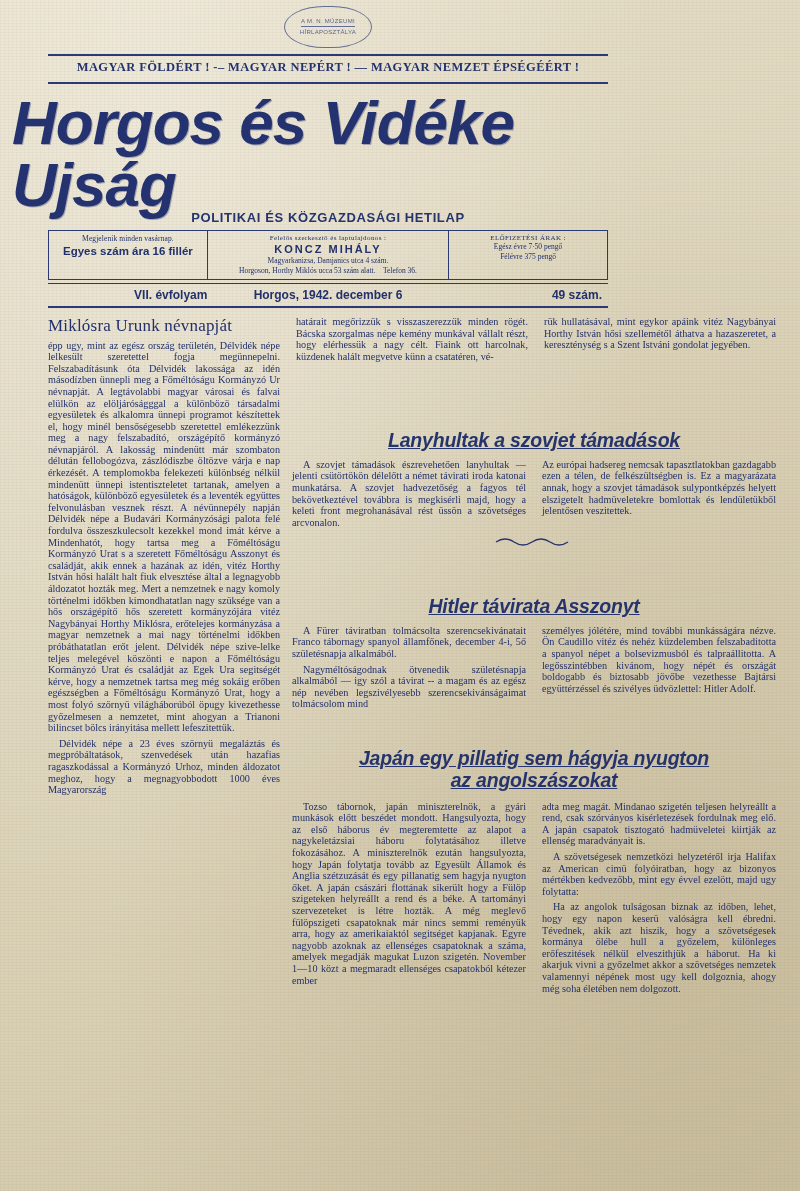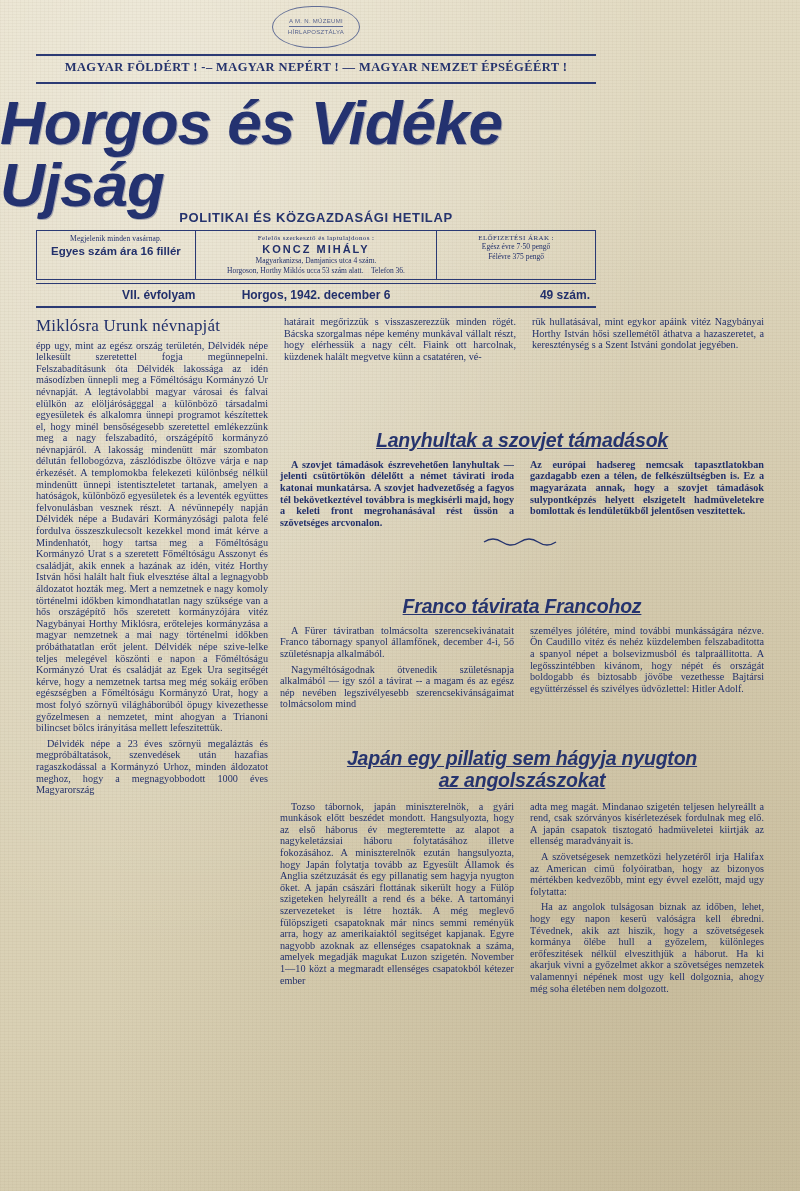--- a/index.html
+++ b/index.html
@@ -19,21 +19,21 @@
       linear-gradient(160deg,#e6dfc8 0%,#ded6bd 35%,#d9d0b4 70%,#cfc5a6 100%);
   }
   .grain{
     position:absolute;inset:0;
     background-image:
       repeating-linear-gradient(0deg, rgba(120,100,70,0.045) 0px, rgba(120,100,70,0.045) 1px, rgba(0,0,0,0) 1px, rgba(0,0,0,0) 3px),
       repeating-linear-gradient(90deg, rgba(120,100,70,0.035) 0px, rgba(120,100,70,0.035) 1px, rgba(0,0,0,0) 1px, rgba(0,0,0,0) 4px);
     pointer-events:none;
   }
   .page{
-    position:absolute;left:0;top:0;width:632px;height:1191px;
+    position:absolute;left:12px;top:0;width:632px;height:1191px;
   }
   
   .stamp{
     position:absolute;left:50%;top:6px;transform:translateX(-50%);
     width:86px;height:40px;
     border:1px solid #4b5a8c;border-radius:50%/55%;
     color:#3d4c80;font-size:6px;line-height:1.25;
     display:flex;flex-direction:column;align-items:center;justify-content:center;
     letter-spacing:.3px;opacity:.85;
     font-family:"Liberation Sans",sans-serif;
@@ -178,37 +178,37 @@
         <p class="body">határait megőrizzük s visszaszerezzük minden rögét. Bácska szorgalmas népe kemény munkával vállalt részt, hogy elérhessük a nagy célt. Fiaink ott harcolnak, küzdenek halált megvetve künn a csatatéren, vé-</p>
       </div>
       <div class="sc last">
         <p class="body">rük hullatásával, mint egykor apáink vitéz Nagybányai Horthy István hősi szellemétől áthatva a hazaszeretet, a kereszténység s a Szent Istváni gondolat jegyében.</p>
       </div>
     </div>
   </div>
 
   <div class="sect" style="top:430px;left:280px;width:484px;">
     <div class="xhead">Lanyhultak a szovjet támadások</div>
-    <div class="sectcols" style="margin-top:7px;font-weight:bold;">
+    <div class="sectcols" style="margin-top:7px;">
       <div class="sc first">
         <p class="body indent">A szovjet támadások észrevehetően lanyhultak — jelenti csütörtökön délelőtt a német távirati iroda katonai munkatársa. A szovjet hadvezetőség a fagyos tél bekövetkeztével továbbra is megkisérli majd, hogy a keleti front megrohanásával rést üssön a szövetséges arcvonalon.</p>
       </div>
       <div class="sc last">
         <p class="body">Az európai hadsereg nemcsak tapasztlatokban gazdagabb ezen a télen, de felkészültségben is. Ez a magyarázata annak, hogy a szovjet támadások sulypontképzés helyett elszigetelt hadmüveletekre bomlottak és lendületükből jelentősen veszitettek.</p>
       </div>
     </div>
     <div class="orn">
       <svg width="78" height="9" viewBox="0 0 78 9" aria-hidden="true">
         <path d="M1 5 q9 -6 18 0 q9 6 18 0 q9 -6 18 0 q9 6 18 0" fill="none" stroke="#26346e" stroke-width="1.4"></path>
       </svg>
     </div>
   </div>
 
   <div class="sect" style="top:596px;left:280px;width:484px;">
-    <div class="xhead">Franco távirata Francohoz</div>
+    <div class="xhead">Hitler távirata Asszonyt</div>
     <div class="sectcols" style="margin-top:7px;">
       <div class="sc first">
         <p class="body indent">A Fürer táviratban tolmácsolta szerencsekivánatait Franco tábornagy spanyol államfőnek, december 4-i, 5ő születésnapja alkalmából.</p>
         <p class="body indent">Nagyméltóságodnak ötvenedik születésnapja alkalmából — igy szól a távirat -- a magam és az egész nép nevében legszivélyesebb szerencsekivánságaimat tolmácsolom mind</p>
       </div>
       <div class="sc last">
         <p class="body">személyes jólétére, mind további munkásságára nézve. Ön Caudillo vitéz és nehéz küzdelemben felszabaditotta a spanyol népet a bolsevizmusból és talpraállitotta. A legősszintébben kivánom, hogy népét és országát boldogabb és biztosabb jövőbe vezethesse  Bajtársi együttérzéssel és szivélyes üdvözlettel: Hitler Adolf.</p>
       </div>
     </div>
   </div>

